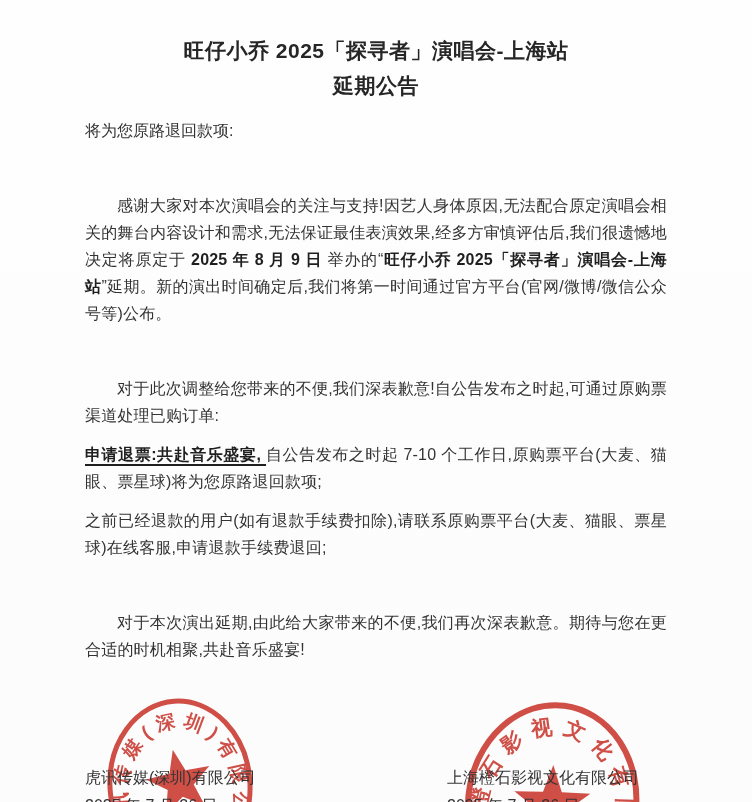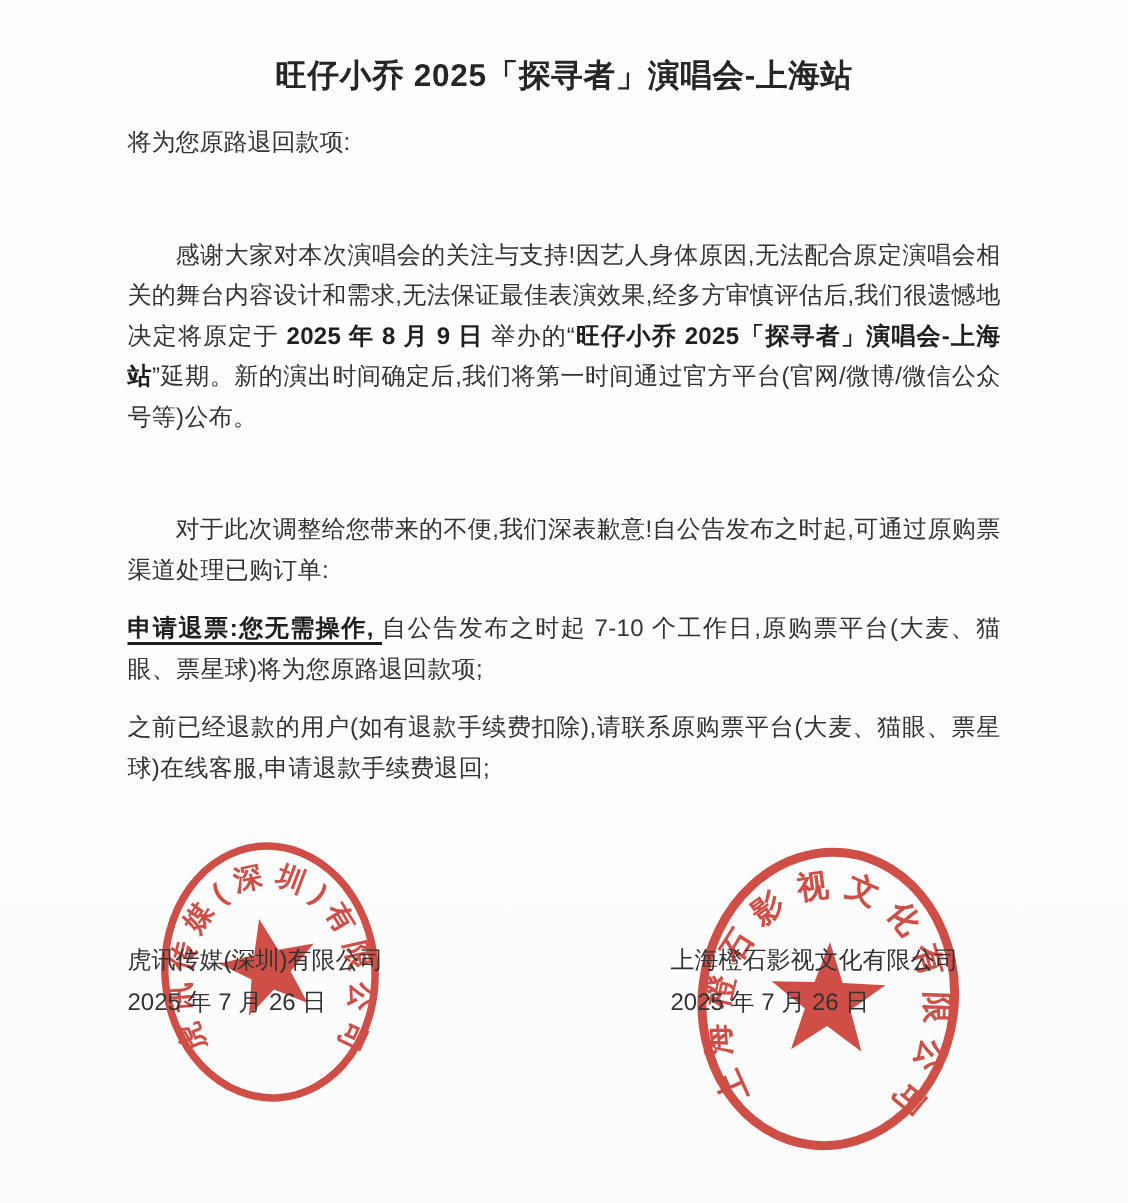--- a/index.html
+++ b/index.html
@@ -66,32 +66,34 @@
   .seal-left  { left: 15px;  top: -6px; transform: rotate(-4deg); }
   .seal-right { left: 375px; top: -2px; transform: rotate(7deg); }
 </style>
 </head>
 <body>
 
 <div class="doc">
 
   <div class="title">
     <div>旺仔小乔 2025「探寻者」演唱会-上海站</div>
+    <div>延期公告</div>
   </div>
 
   <div class="greeting">将为您原路退回款项:</div>
 
   <p class="para indent"><span>感谢大家对本次演唱会的关注与支持!因艺人身体原因,无法配合原定演唱会相关的舞台内容设计和需求,无法保证最佳表演效果,经多方审慎评估后,我们很遗憾地决定将原定于 </span><span class="b">2025 年 8 月 9 日</span><span> 举办的“</span><span class="b">旺仔小乔 2025「探寻者」演唱会-上海站</span><span>”延期。新的演出时间确定后,我们将第一时间通过官方平台(官网/微博/微信公众号等)公布。</span></p>
 
   <p class="para indent">对于此次调整给您带来的不便,我们深表歉意!自公告发布之时起,可通过原购票渠道处理已购订单:</p>
 
-  <p class="para"><span class="bu">申请退票:您无需操作, </span><span>自公告发布之时起 7-10 个工作日,原购票平台(大麦、猫眼、票星球)将为您原路退回款项;</span></p>
+  <p class="para"><span class="bu">申请退票:共赴音乐盛宴, </span><span>自公告发布之时起 7-10 个工作日,原购票平台(大麦、猫眼、票星球)将为您原路退回款项;</span></p>
 
   <p class="para">之前已经退款的用户(如有退款手续费扣除),请联系原购票平台(大麦、猫眼、票星球)在线客服,申请退款手续费退回;</p>
 
+  <p class="para indent">对于本次演出延期,由此给大家带来的不便,我们再次深表歉意。期待与您在更合适的时机相聚,共赴音乐盛宴!</p>
 
   <div class="sig-section">
 
     <svg class="seal seal-left" width="160" height="185" viewBox="0 0 160 185">
       <defs>
         <path id="arcL" d="M 36 140 A 54 67 0 1 1 124 140" fill="none"></path>
       </defs>
       <ellipse cx="80" cy="92" rx="70" ry="84" fill="none" stroke-width="5" stroke="#c9372e"></ellipse>
       <text font-size="19" font-weight="bold" letter-spacing="6.5" fill="#c9372e">
         <textPath href="#arcL" startOffset="2">虎讯传媒(深圳)有限公司</textPath>

